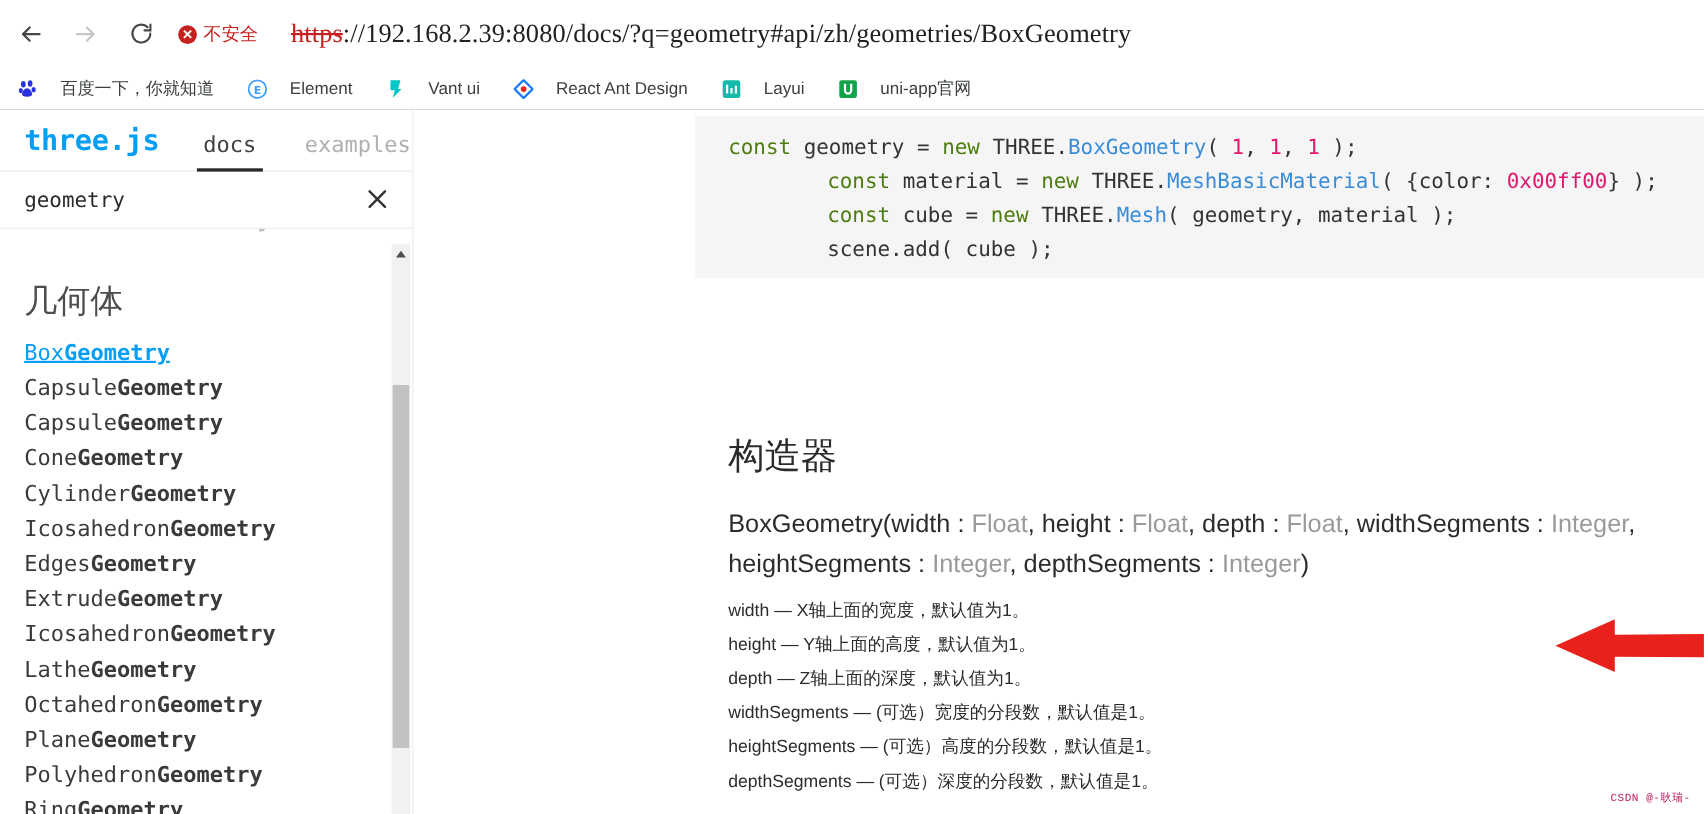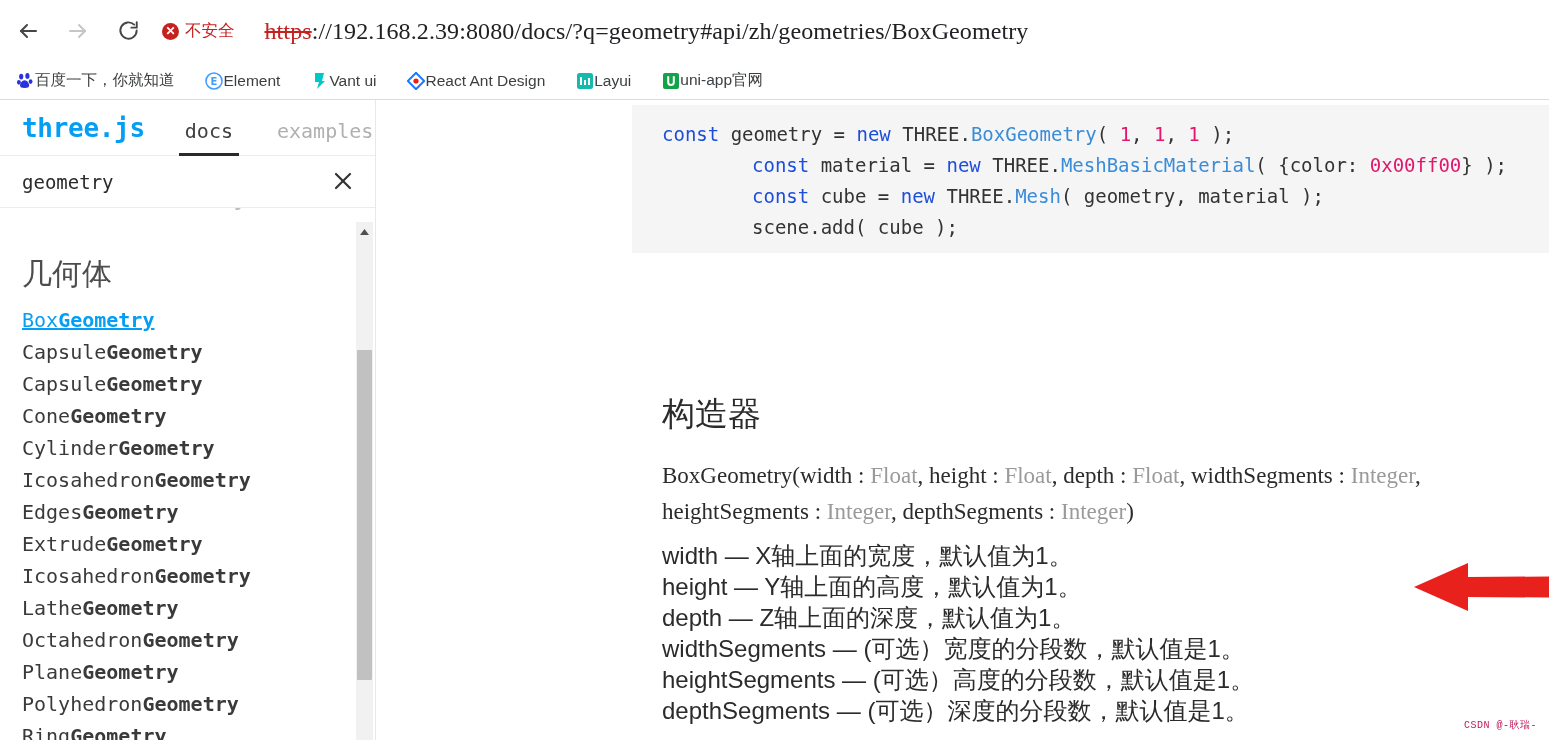--- a/index.html
+++ b/index.html
@@ -71,21 +71,21 @@
   }
 
   .bookmarks-bar {
     position: absolute; left: 0; top: 61px;
     width: 1549px; height: 39px;
     display: flex; align-items: center;
     padding-left: 14px;
   }
   .bookmark {
     display: flex; align-items: center;
-    gap: 0;
+    gap: 20px;
     margin-right: 26px;
     height: 28px;
     border-radius: 4px;
     padding: 0 2px;
   }
   .bm-label {
     font-size: 15.5px;
     color: #3c4043;
     font-family: "Liberation Sans", sans-serif;
     white-space: nowrap;
@@ -231,47 +231,46 @@
   .code-line {
     font-family: "DejaVu Sans Mono", monospace;
     font-size: 19px;
     line-height: 31px;
     color: #333333;
     white-space: pre;
   }
   .code-line:first-child { padding-left: 30px; }
   .code-line { padding-left: 120px; }
   .code-line.l0 { padding-left: 30px; }
-  .kw   { color: #1d4ed8; }
+  .kw   { color: #4d7c0f; }
   .cls  { color: #3a8cd8; }
   .num  { color: #e0176d; }
 
   .sec-h2 {
     position: absolute; left: 286px;
     font-family: "Liberation Sans", sans-serif;
     font-size: 33px;
     font-weight: normal;
     color: #2b2b2b;
   }
   .ctor-sig {
     position: absolute; left: 286px; top: 358px;
     width: 860px;
     font-size: 23px;
     line-height: 36px;
     color: #2b2b2b;
-    font-family: Liberation Serif, serif;
   }
   .typ { color: #9a9a9a; }
 
   .param-list {
     position: absolute; left: 286px; top: 440px;
     width: 820px;
   }
   .param-line {
-    font-size: 24px;
+    font-size: 16px;
     line-height: 31px;
     color: #2b2b2b;
     white-space: nowrap;
   }
 
   .arrow-anno {
     position: absolute; left: 1030px; top: 455px;
     width: 370px; height: 66px;
     pointer-events: none;
   }

